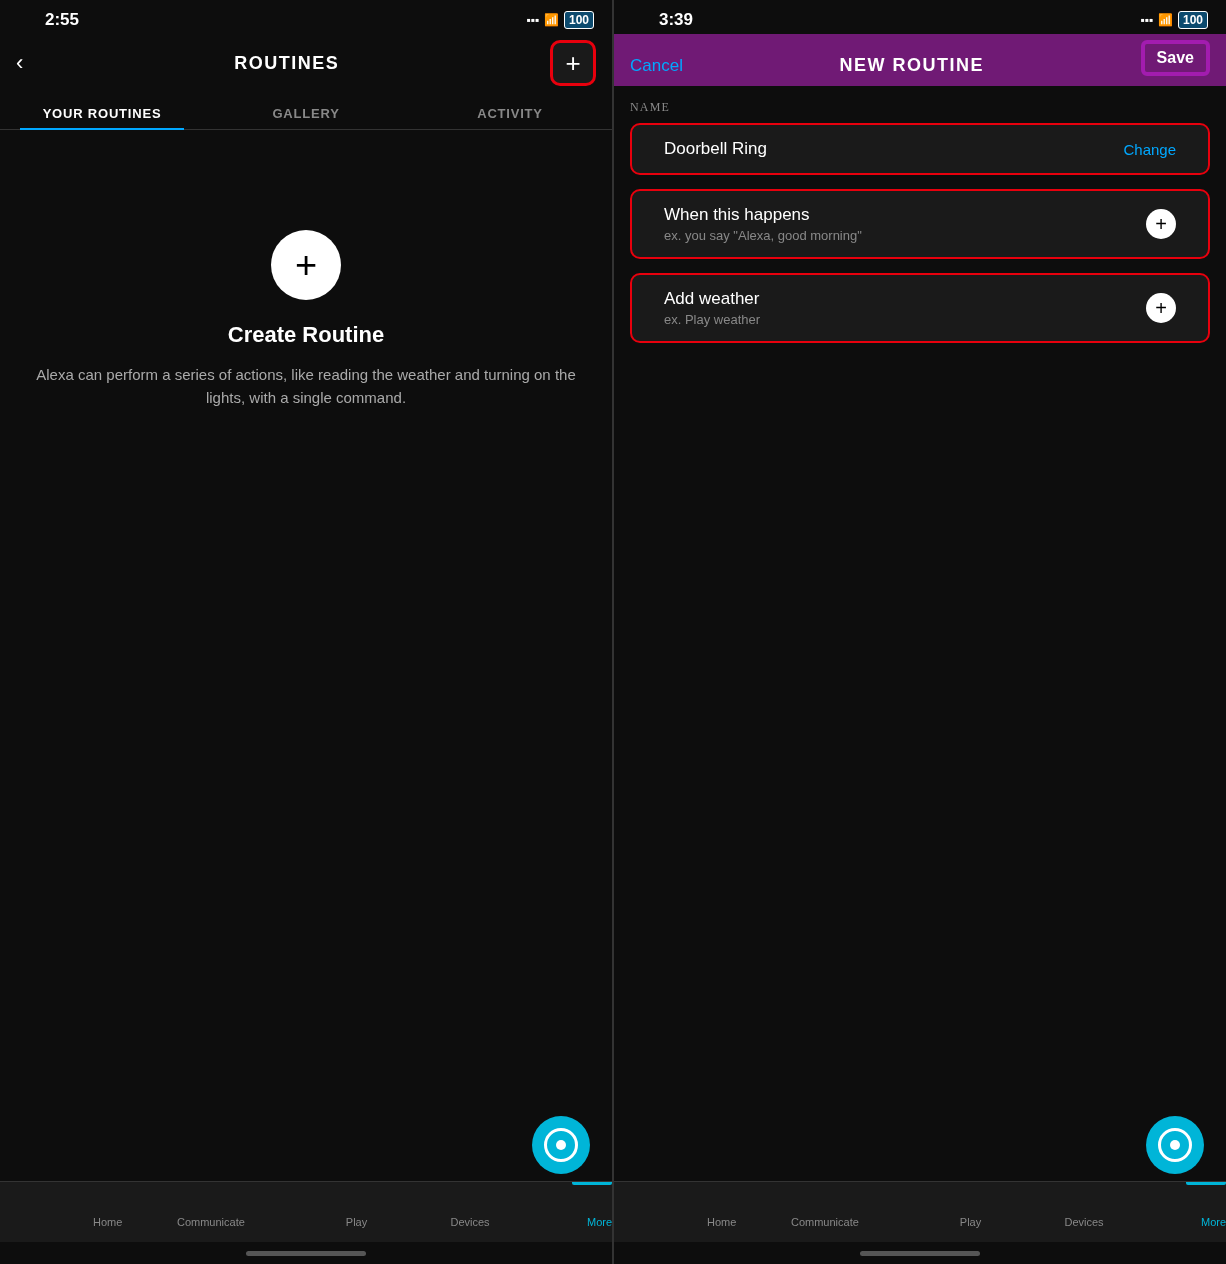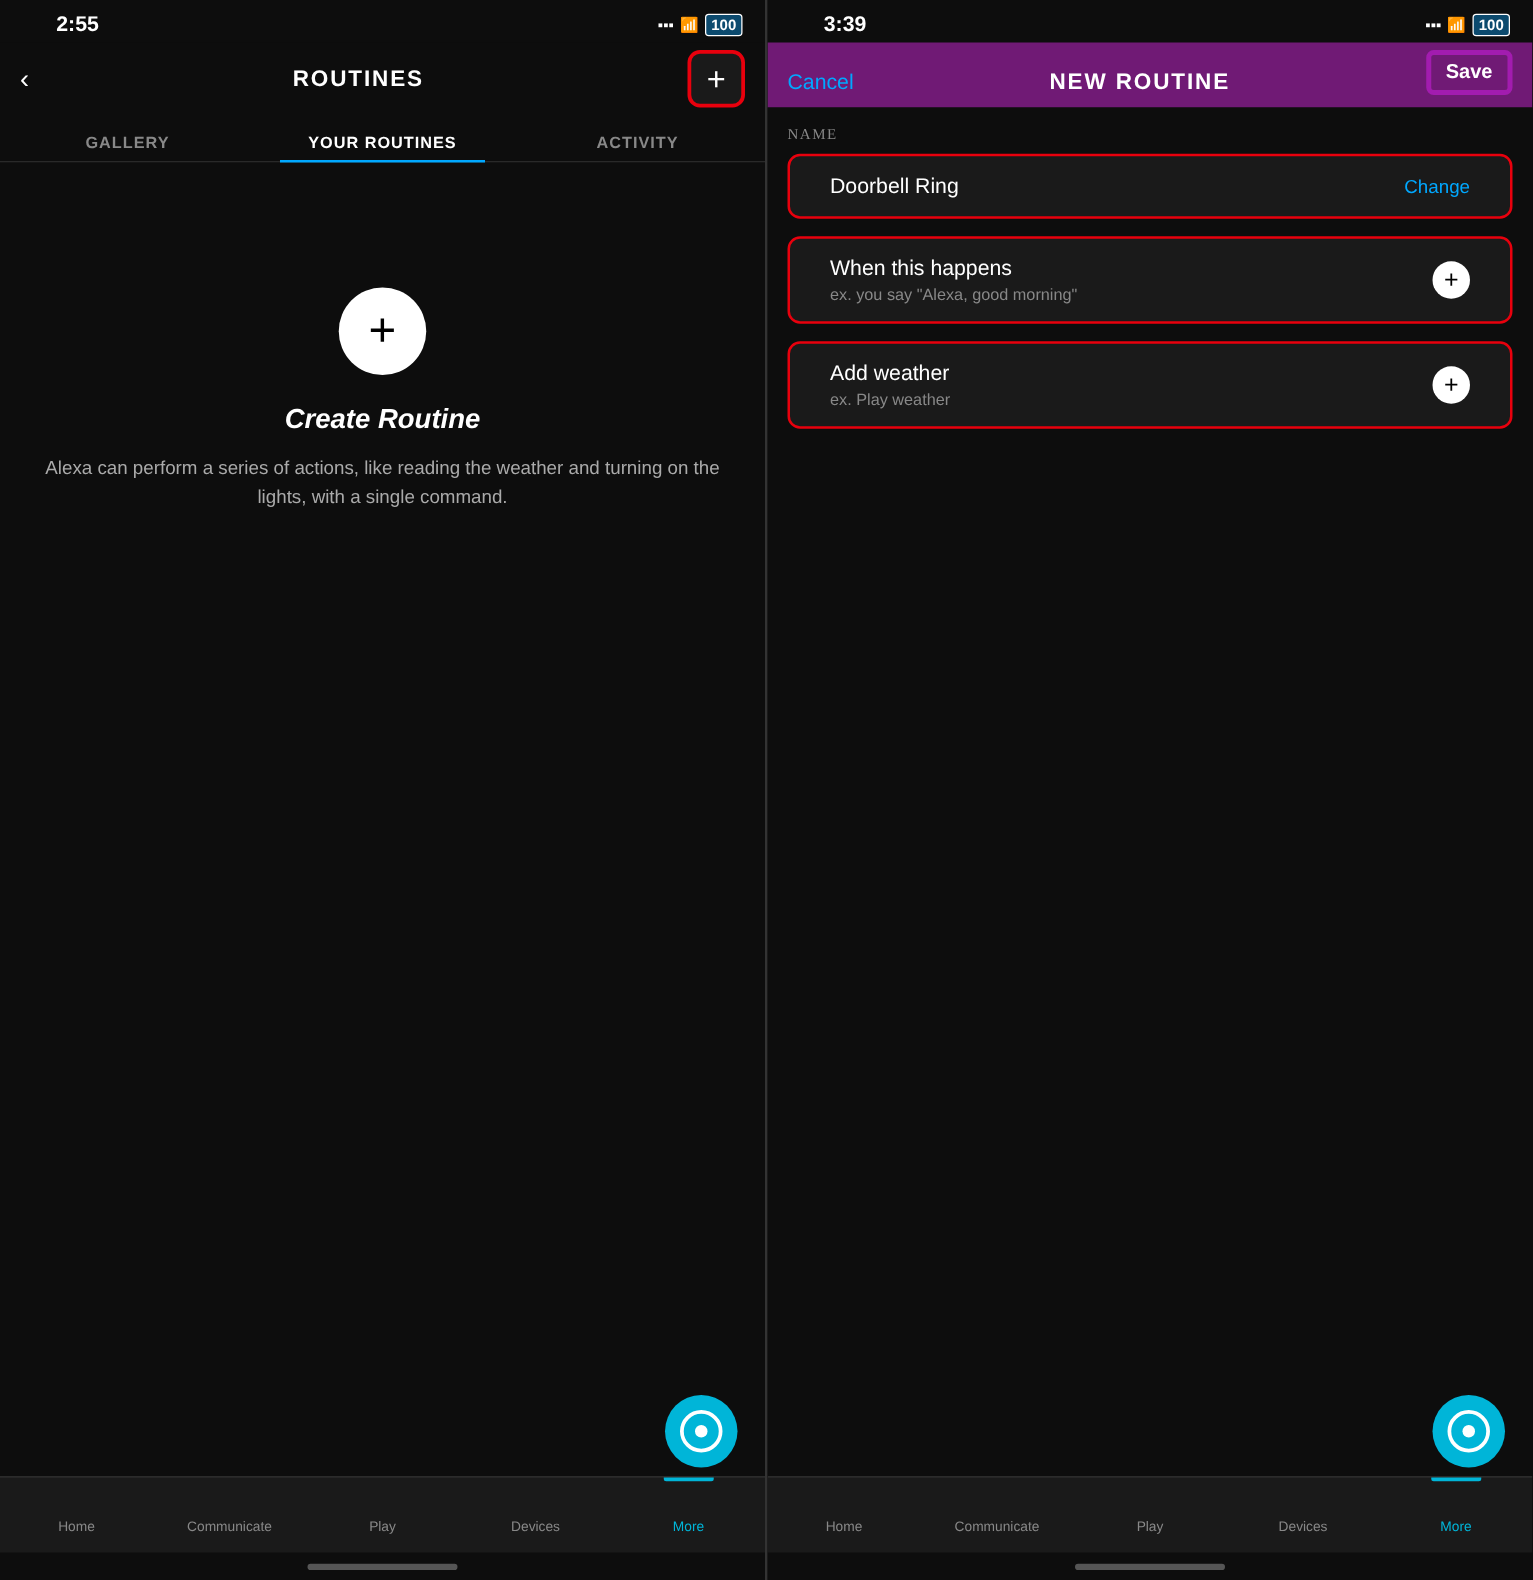--- a/index.html
+++ b/index.html
@@ -148,21 +148,20 @@
       color: #000;
       font-size: 38px;
       font-weight: 300;
       line-height: 1;
     }
     .s1-create-title {
       color: #fff;
       font-size: 22px;
       font-weight: 800;
       margin-bottom: 16px;
-      font-style: italic;
     }
     .s1-create-desc {
       color: #aaa;
       font-size: 15px;
       text-align: center;
       line-height: 1.5;
       padding: 0 30px;
     }
 
     
@@ -199,21 +198,21 @@
       display: flex;
       background: #1a1a1a;
       border-top: 1px solid #333;
       padding: 8px 0 14px;
       position: relative;
     }
     .nav-item {
       flex: 1;
       display: flex;
       flex-direction: column;
-      align-items: center;
+      align-items: flex-end;
       gap: 4px;
     }
     .nav-icon {
       font-size: 22px;
       color: #888;
       line-height: 1;
     }
     .nav-label {
       font-size: 11px;
       color: #888;
@@ -349,25 +348,25 @@
 
   <div class="s1-header">
     <span class="s1-back">‹</span>
     <span class="s1-title">ROUTINES</span>
     <div style="position:relative;">
       <div class="s1-add-btn"></div>
     </div>
   </div>
 
   <div class="s1-tabs">
+    <div class="s1-tab active">
+      <span>YOUR ROUTINES</span>
+    </div>
     <div class="s1-tab">
       <span>GALLERY</span>
-    </div>
-    <div class="s1-tab active">
-      <span>YOUR ROUTINES</span>
     </div>
     <div class="s1-tab">
       <span>ACTIVITY</span>
     </div>
   </div>
 
   <div class="s1-content">
     <div class="s1-circle-btn"></div>
     <div class="s1-create-title">Create Routine</div>
     <div class="s1-create-desc">Alexa can perform a series of actions, like reading the weather and turning on the lights, with a single command.</div>

